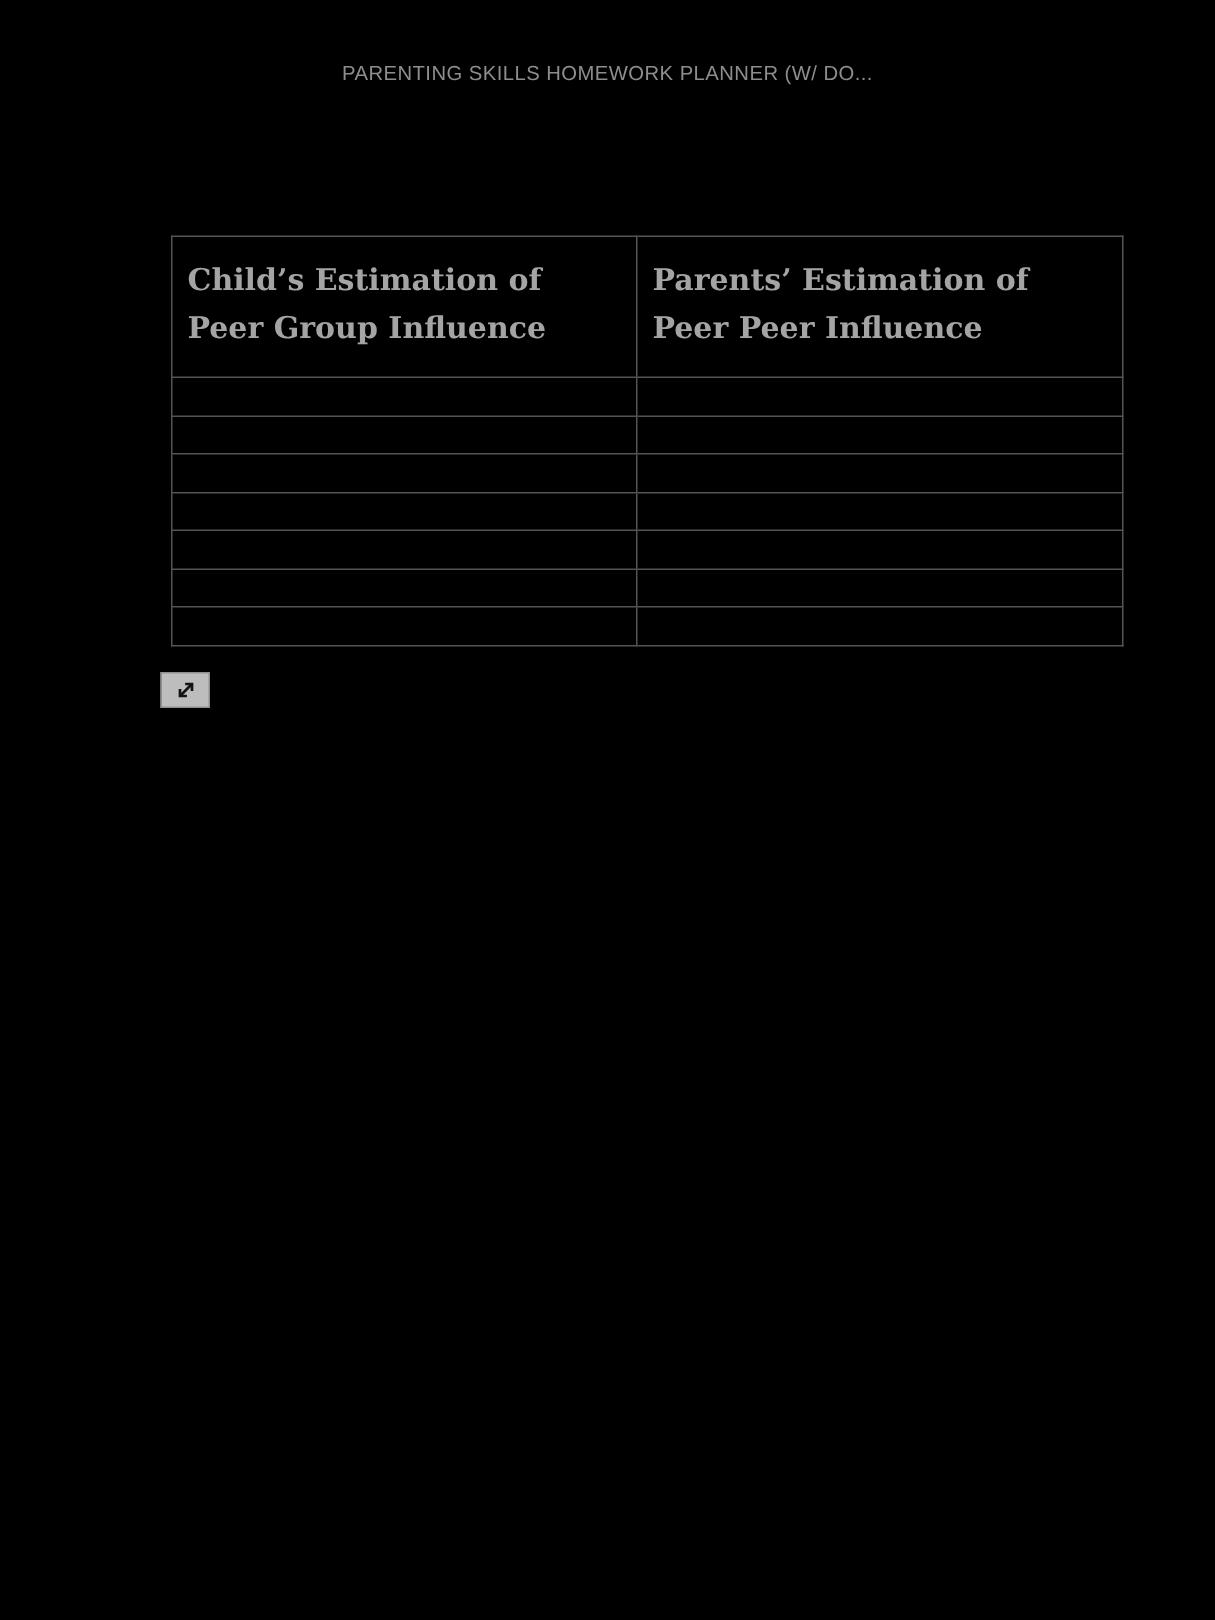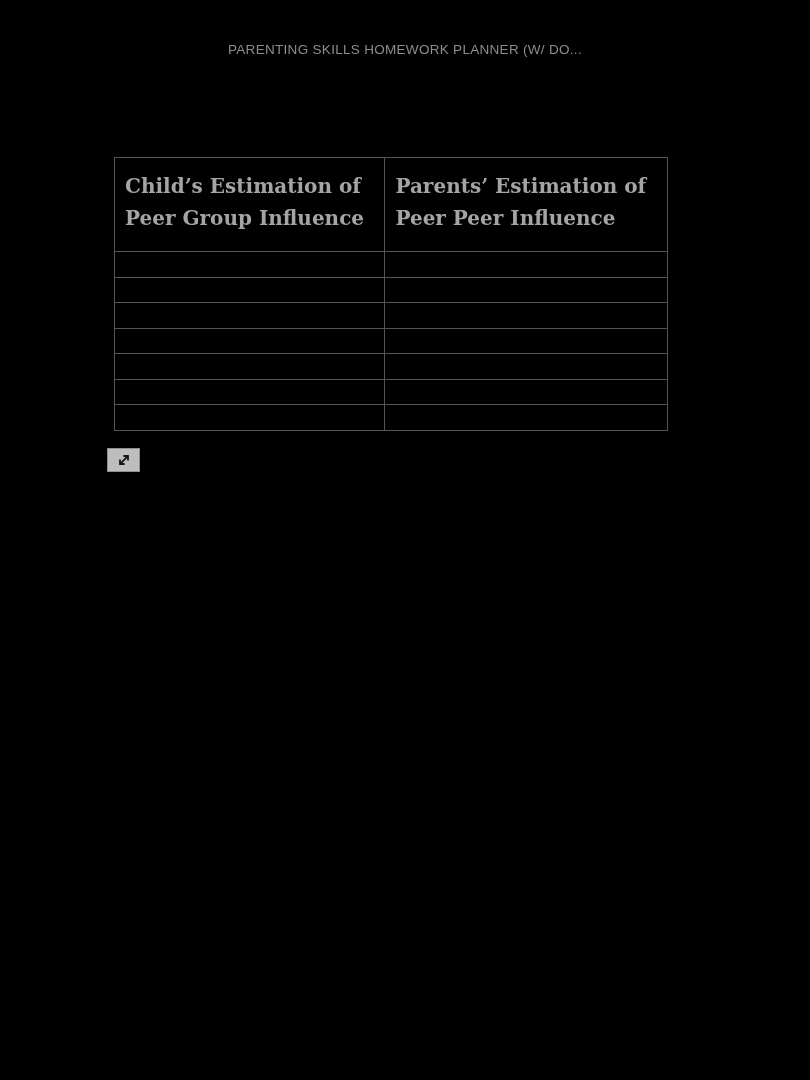--- a/index.html
+++ b/index.html
@@ -31,21 +31,21 @@
   .app-title {
     font-family: "Liberation Sans", sans-serif;
     font-size: 13.5px;
     letter-spacing: 0.3px;
     color: var(--header-color);
   }
   .content-table {
     position: absolute;
     left: 114px;
     top: 157px;
-    width: 554px;
+    width: 635px;
     border-collapse: collapse;
     table-layout: fixed;
     background: transparent;
   }
   .content-table th,
   .content-table td {
     border: 1px solid var(--border-color);
   }
   .content-table th {
     height: 94px;

